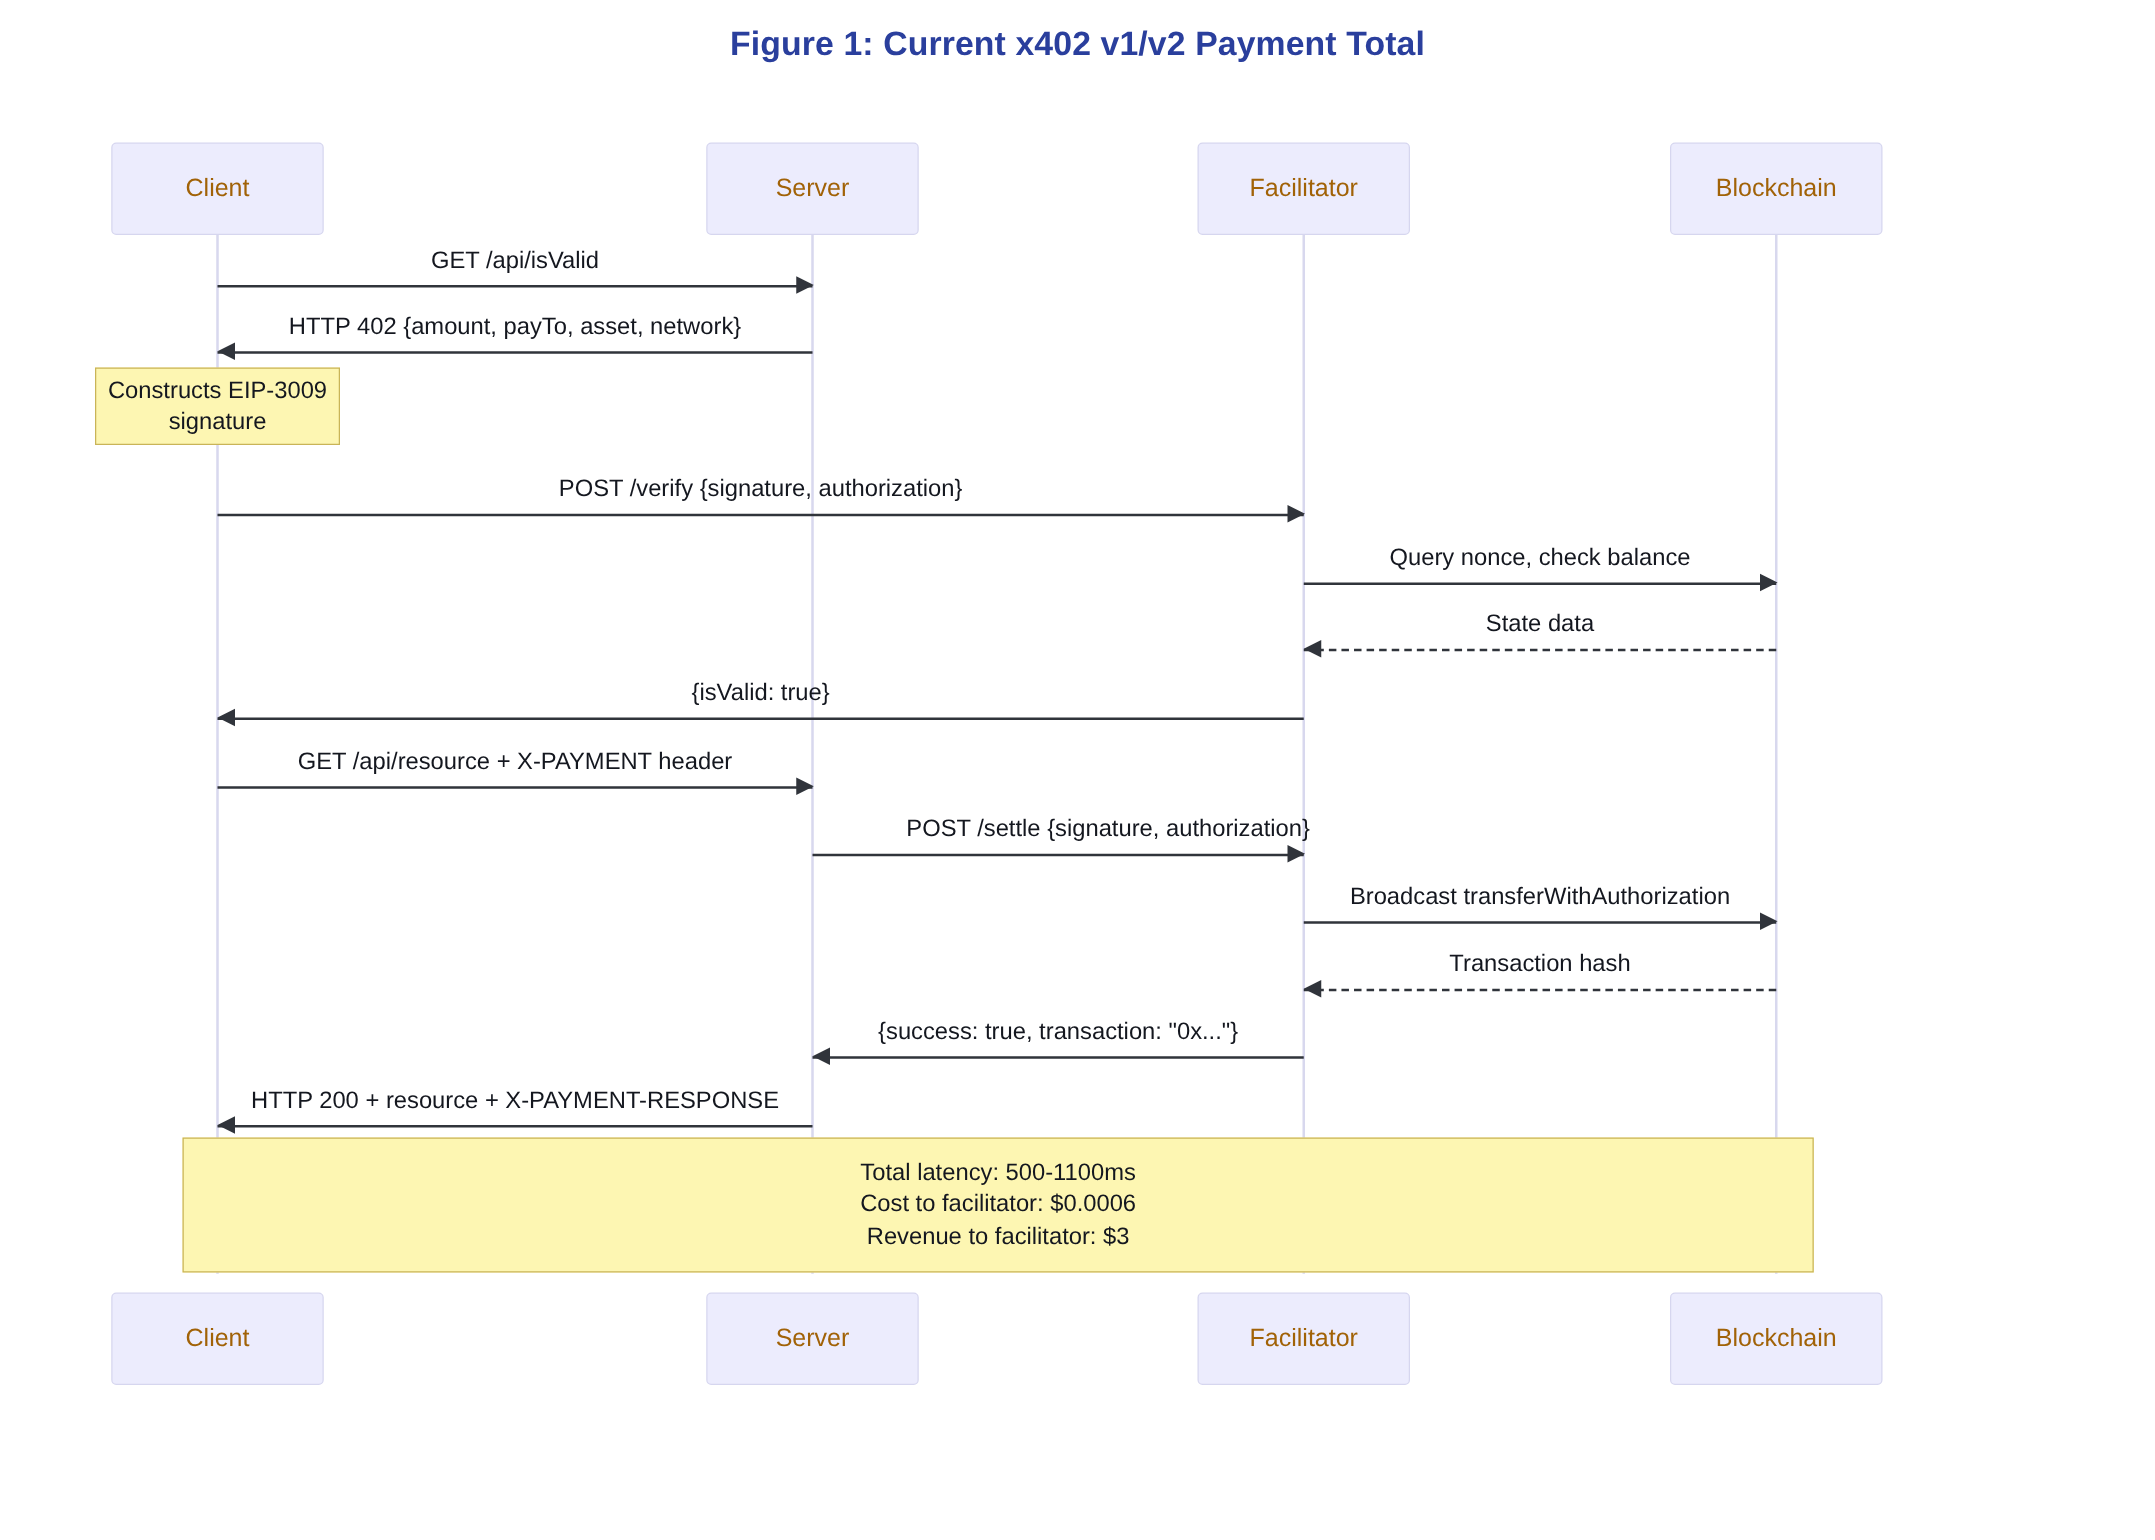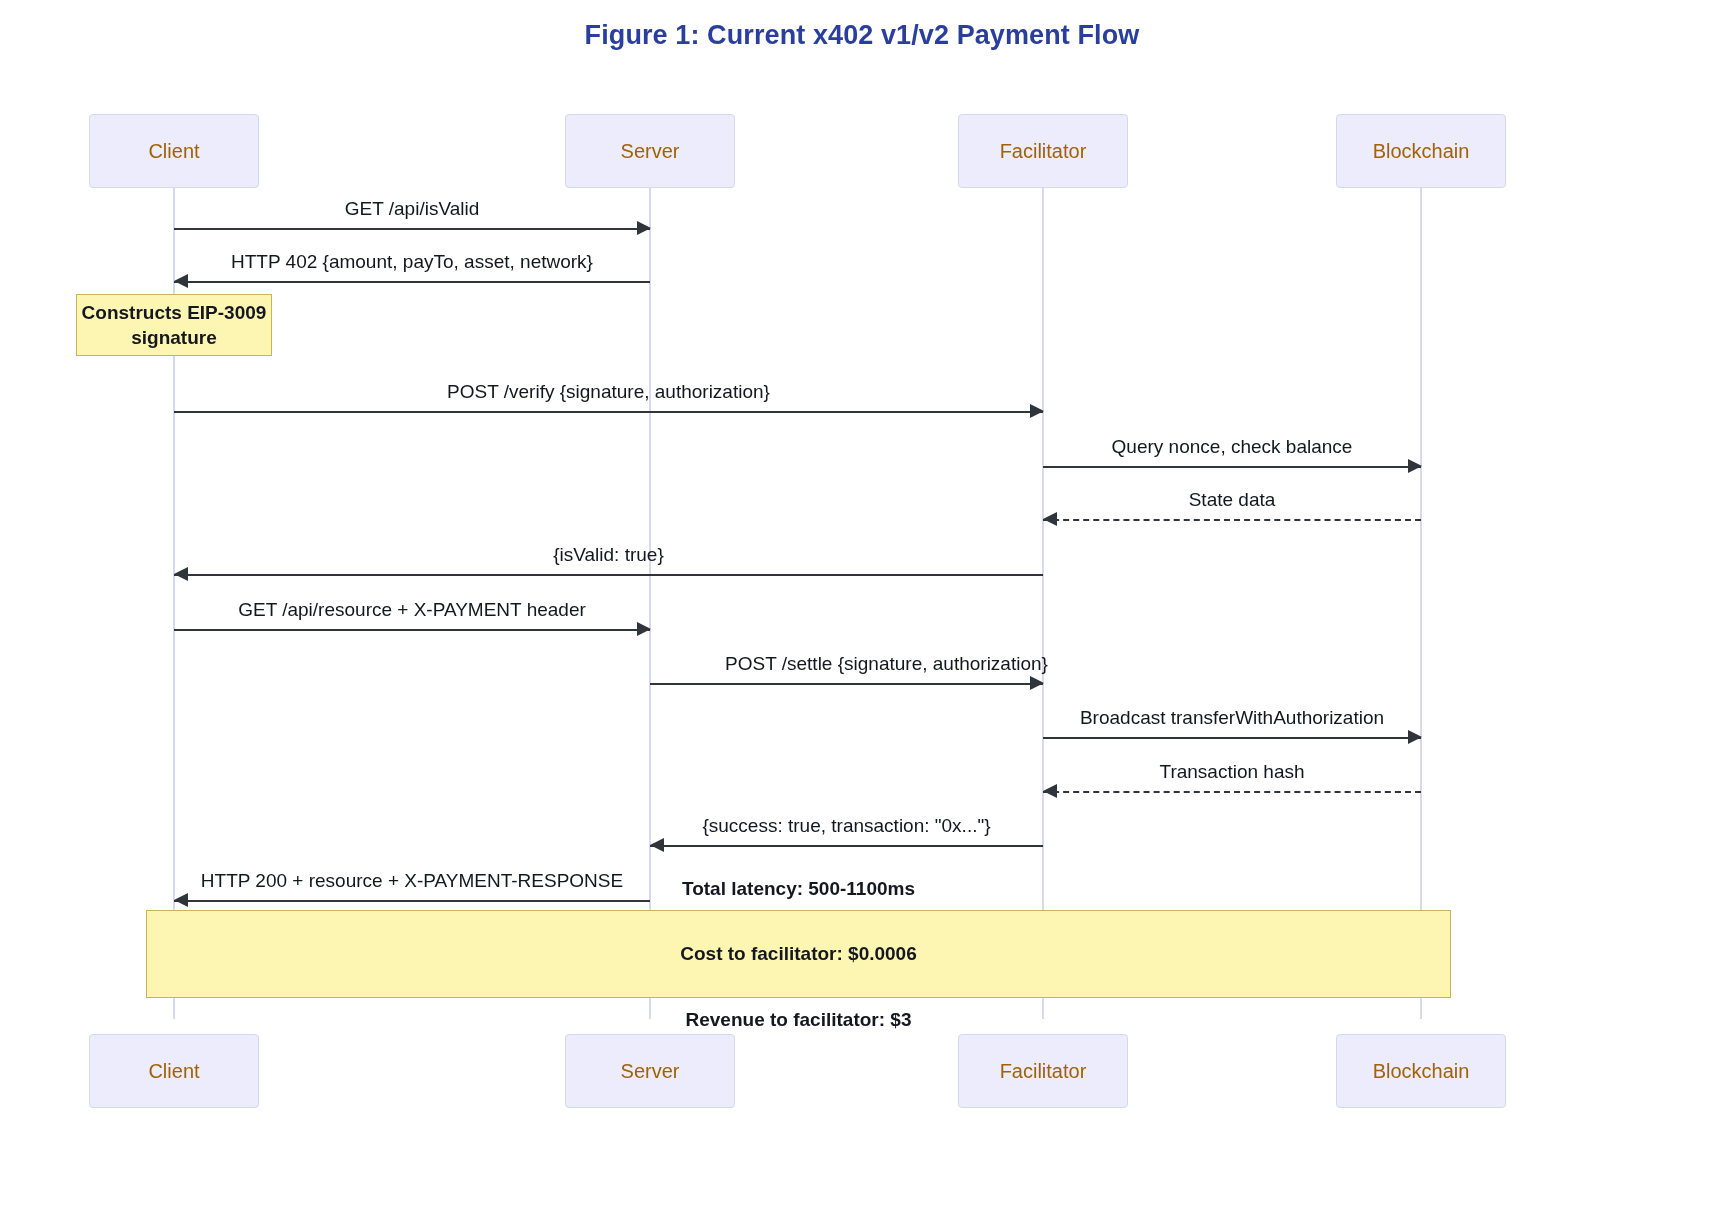--- a/index.html
+++ b/index.html
@@ -56,21 +56,21 @@
     display: flex;
     flex-direction: column;
     align-items: center;
     justify-content: center;
     font-size: 19px;
     color: #14171f;
     line-height: 1.32;
     box-sizing: border-box;
     text-align: center;
   }
-  .note-line { display: block; white-space: nowrap; font-weight: bold; }
+  .note-line { display: block; white-space: nowrap; }
   
   .msg { position: absolute; height: 0; }
   .msg-line {
     position: absolute;
     left: 0;
     top: 0;
     height: 0;
     border-top: 2px solid #30343b;
   }
   .msg-line.dashed {
@@ -95,21 +95,21 @@
     color: #14171f;
     white-space: nowrap;
     transform: translateX(-50%);
   }
 </style>
 </head>
 <body>
 
 <div id="canvas">
 
-  <div class="title">Figure 1: Current x402 v1/v2 Payment Flow</div>
+  <div class="title">Figure 1: Current x402 v1/v2 Payment Total</div>
 
   <div id="lifelines">
       <div class="lifeline" style="left: 173px; top: 173px; height: 846px;"></div>
       <div class="lifeline" style="left: 649px; top: 173px; height: 846px;"></div>
       <div class="lifeline" style="left: 1042px; top: 173px; height: 846px;"></div>
       <div class="lifeline" style="left: 1420px; top: 173px; height: 846px;"></div>
     </div>
   <div id="actors-top">
       <div class="actor" style="left: 89px; top: 99px; width: 170px;">
         <span>Client</span>
@@ -184,21 +184,21 @@
         <div class="msg-line" style="width: 476px;"></div>
         <div class="arrowhead left" style="left: 0px;"></div>
         <div class="msg-label" style="left: 238px; top: -30px; text-align: right;">HTTP 200 + resource + X-PAYMENT-RESPONSE</div>
       </div>
     </div>
   <div id="notes">
       <div class="note" style="left: 76px; top: 294px; width: 196px; height: 62px;">
         <span class="note-line">Constructs EIP-3009</span>
         <span class="note-line">signature</span>
       </div>
-      <div class="note" style="left: 146px; top: 910px; width: 1305px; height: 88px; gap: 40px;">
+      <div class="note" style="left: 146px; top: 910px; width: 1305px; height: 108px;">
         <span class="note-line">Total latency: 500-1100ms</span>
         <span class="note-line">Cost to facilitator: $0.0006</span>
         <span class="note-line">Revenue to facilitator: $3</span>
       </div>
     </div>
   <div id="actors-bottom">
       <div class="actor" style="left: 89px; top: 1019px; width: 170px;">
         <span>Client</span>
       </div>
       <div class="actor" style="left: 565px; top: 1019px; width: 170px;">

